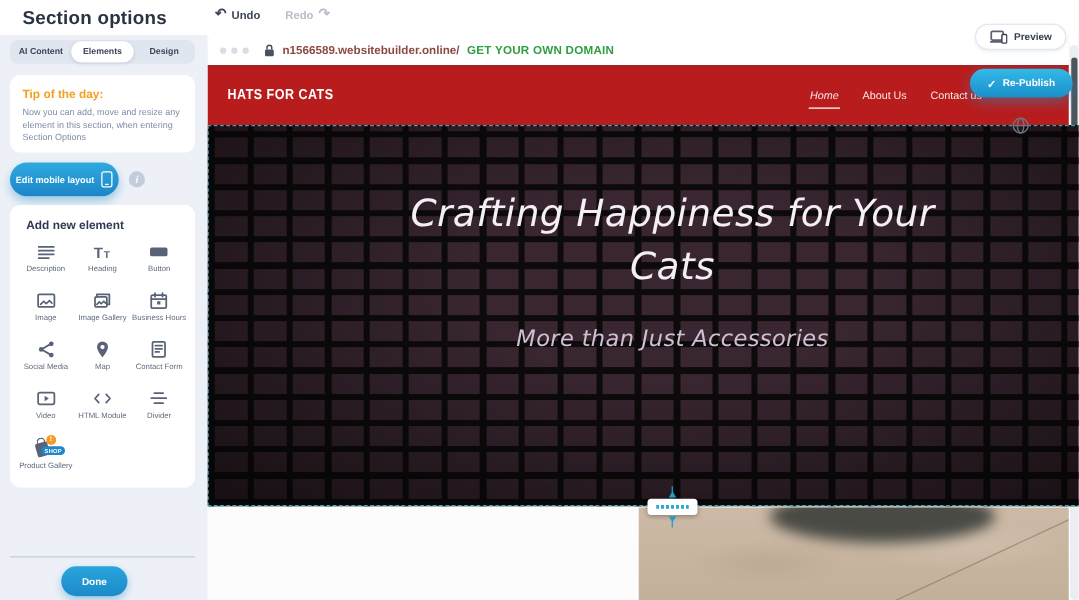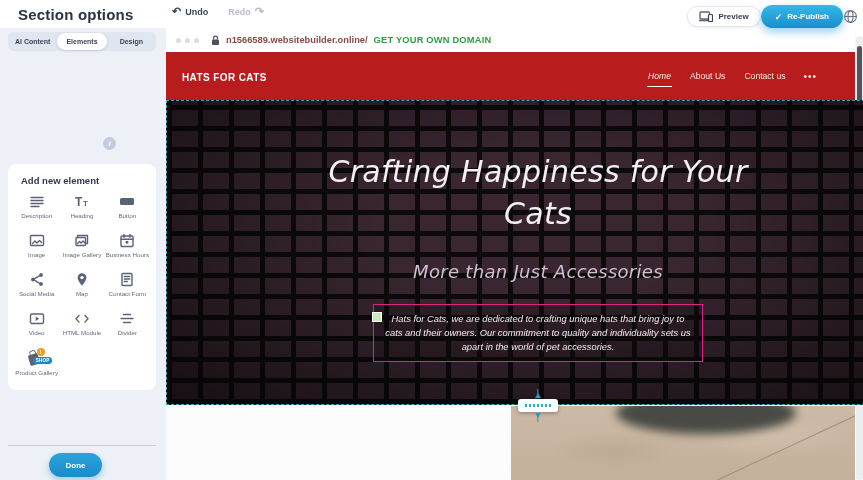--- a/index.html
+++ b/index.html
@@ -7,21 +7,21 @@
   .frame { position:relative; width:863px; height:480px; overflow:hidden; background:#fff; }
 
   
   .topbar { position:absolute; left:0; top:0; width:863px; height:28px; background:#fff; z-index:30;padding-left:15px; }
   .page-title { position:absolute; left:18px; top:6px; font-size:15px; font-weight:bold; color:#2a3342; letter-spacing:.2px; }
   .undoredo { position:absolute; left:172px; top:6px; display:flex; gap:20px; align-items:center; }
   .ur-btn { display:flex; gap:4px; align-items:center; font-size:9px; font-weight:bold; cursor:pointer; }
   .ur-btn.undo { color:#3b4453; }
   .ur-btn.redo { color:#b7bdc9; }
   .ur-glyph { font-size:11px; line-height:1; }
-  .top-actions { position:absolute; right:5px; top:5px; display:flex; align-items:center; gap:0; }
+  .top-actions { position:absolute; right:5px; top:19px; display:flex; align-items:center; gap:15px;flex-direction:column; }
   .btn-preview { display:flex; align-items:center; gap:5px; height:21px; padding:0 11px; background:#fff; border:1px solid #e4e7ee; border-radius:11px; box-shadow:0 1px 3px rgba(40,60,90,.10); font-size:8px; font-weight:bold; color:#313c4e; cursor:pointer; }
   .btn-republish { display:flex; align-items:center; gap:5px; height:23px; padding:0 14px; border-radius:12px; background:linear-gradient(180deg,#33b9e8,#1a8fca); box-shadow:0 4px 10px rgba(32,150,205,.45); font-size:8px; font-weight:bold; color:#fff; cursor:pointer; }
   .check { font-size:9px; }
   .globe { width:15px; height:15px; cursor:pointer; }
 
   
   .sidebar { position:absolute; left:0; top:28px; width:166px; height:452px; background:#edf1f7; z-index:25; }
   .tabs { position:absolute; left:8px; top:4px; width:148px; height:19px; background:#e0e6f0; border-radius:6px; display:flex; align-items:center; }
   .tab { flex:1; text-align:center; font-size:7px; font-weight:bold; color:#3c4557; height:17px; line-height:17px; border-radius:9px; cursor:pointer; }
   .tab.active { background:#fff; box-shadow:0 1px 3px rgba(50,70,100,.18); }
@@ -136,21 +136,29 @@
     </div>
   </div>
 
   <div class="sidebar">
     <div class="tabs">
       <div class="tab">AI Content</div>
       <div class="tab active">Elements</div>
       <div class="tab">Design</div>
     </div>
 
-
+    <div class="tip-card">
+      <div class="tip-title">Tip of the day:</div>
+      <div class="tip-body">Now you can add, move and resize any element in this section, when entering Section Options</div>
+    </div>
+
+    <div class="btn-mobile">
+      <span>Edit mobile layout</span>
+      <span class="phone-icon"></span>
+    </div>
     <div class="info-dot">i</div>
 
     <div class="add-card">
       <div class="add-title">Add new element</div>
       <div class="el-grid">
 
         <div class="el-cell">
           <svg width="16" height="15" viewBox="0 0 16 15">
             <path class="st" d="M2 3.5h12M2 6.5h12M2 9.5h12M2 12.5h8"></path>
           </svg>
@@ -284,24 +292,20 @@
         <span class="nav-item active">Home</span>
         <span class="nav-item">About Us</span>
         <span class="nav-item">Contact us</span>
         <span class="nav-more">•••</span>
       </div>
     </div>
 
     <div class="hero">
       <h1>Crafting Happiness for Your Cats</h1>
       <div class="hero-sub">More than Just Accessories</div>
-      <div class="para-box">
-        <div class="drag-handle"></div>
-        <p>Hats for Cats, we are dedicated to crafting unique hats that bring joy to cats and their owners. Our commitment to quality and individuality sets us apart in the world of pet accessories.</p>
-      </div>
       <div class="resize-pill">
         <div class="pill-dashes"></div>
         <div class="stem up"></div>
         <div class="arr up"></div>
         <div class="stem down"></div>
         <div class="arr down"></div>
       </div>
     </div>
 
     <div class="next-section">

